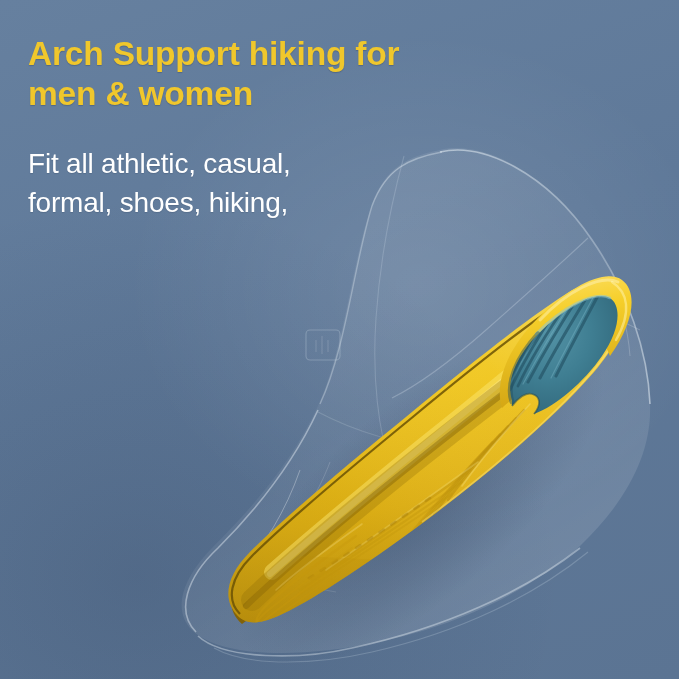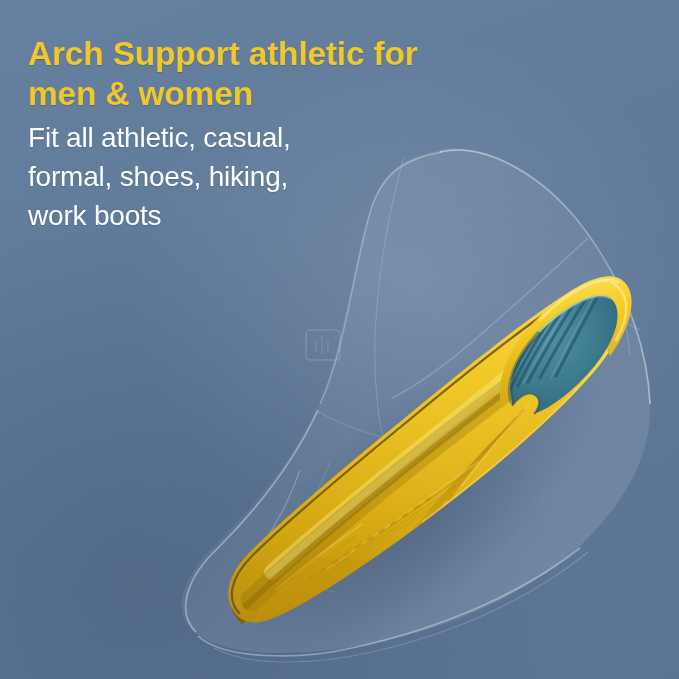--- a/index.html
+++ b/index.html
@@ -42,21 +42,21 @@
   #headline {
     margin: 0;
     color: #f0c72c;
     font-size: 33.5px;
     font-weight: bold;
     line-height: 40px;
     letter-spacing: -0.2px;
     text-shadow: 0 1px 1px rgba(40,55,80,0.30);
   }
   #subcopy {
-    margin: 4px 0 0 0;
+    margin: 30px 0 0 0;
     color: #ffffff;
     font-size: 28px;
     font-weight: normal;
     line-height: 39px;
     letter-spacing: -0.2px;
     text-shadow: 0 1px 1px rgba(40,55,80,0.20);
   }
   .line { display: block; white-space: pre; }
 
   
@@ -324,23 +324,22 @@
 
       <path d="M534 414 C 542 404, 540 396, 532 394 C 526 392, 518 398, 512 406" fill="none" stroke="#1f4956" stroke-opacity="0.55" stroke-width="1.8"></path>
     </g>
 
     <path d="M612 282 C 628 292, 632 312, 616 340" fill="none" stroke="#fff2a5" stroke-opacity="0.55" stroke-width="2.4" stroke-linecap="round"></path>
     <path d="M540 320 C 566 292, 600 274, 618 282" fill="none" stroke="#fff6c4" stroke-opacity="0.45" stroke-width="3" stroke-linecap="round"></path>
   </svg>
 
   <div id="text-block">
     <h1 id="headline">
-      <span class="line">Arch Support athletic for</span>
+      <span class="line">Arch Support hiking for</span>
       <span class="line">men &amp; women</span>
     </h1>
     <p id="subcopy">
       <span class="line">Fit all athletic, casual,</span>
       <span class="line">formal, shoes, hiking,</span>
-      <span class="line">work boots</span>
     </p>
   </div>
 
 </div>
 
 </body></html>

